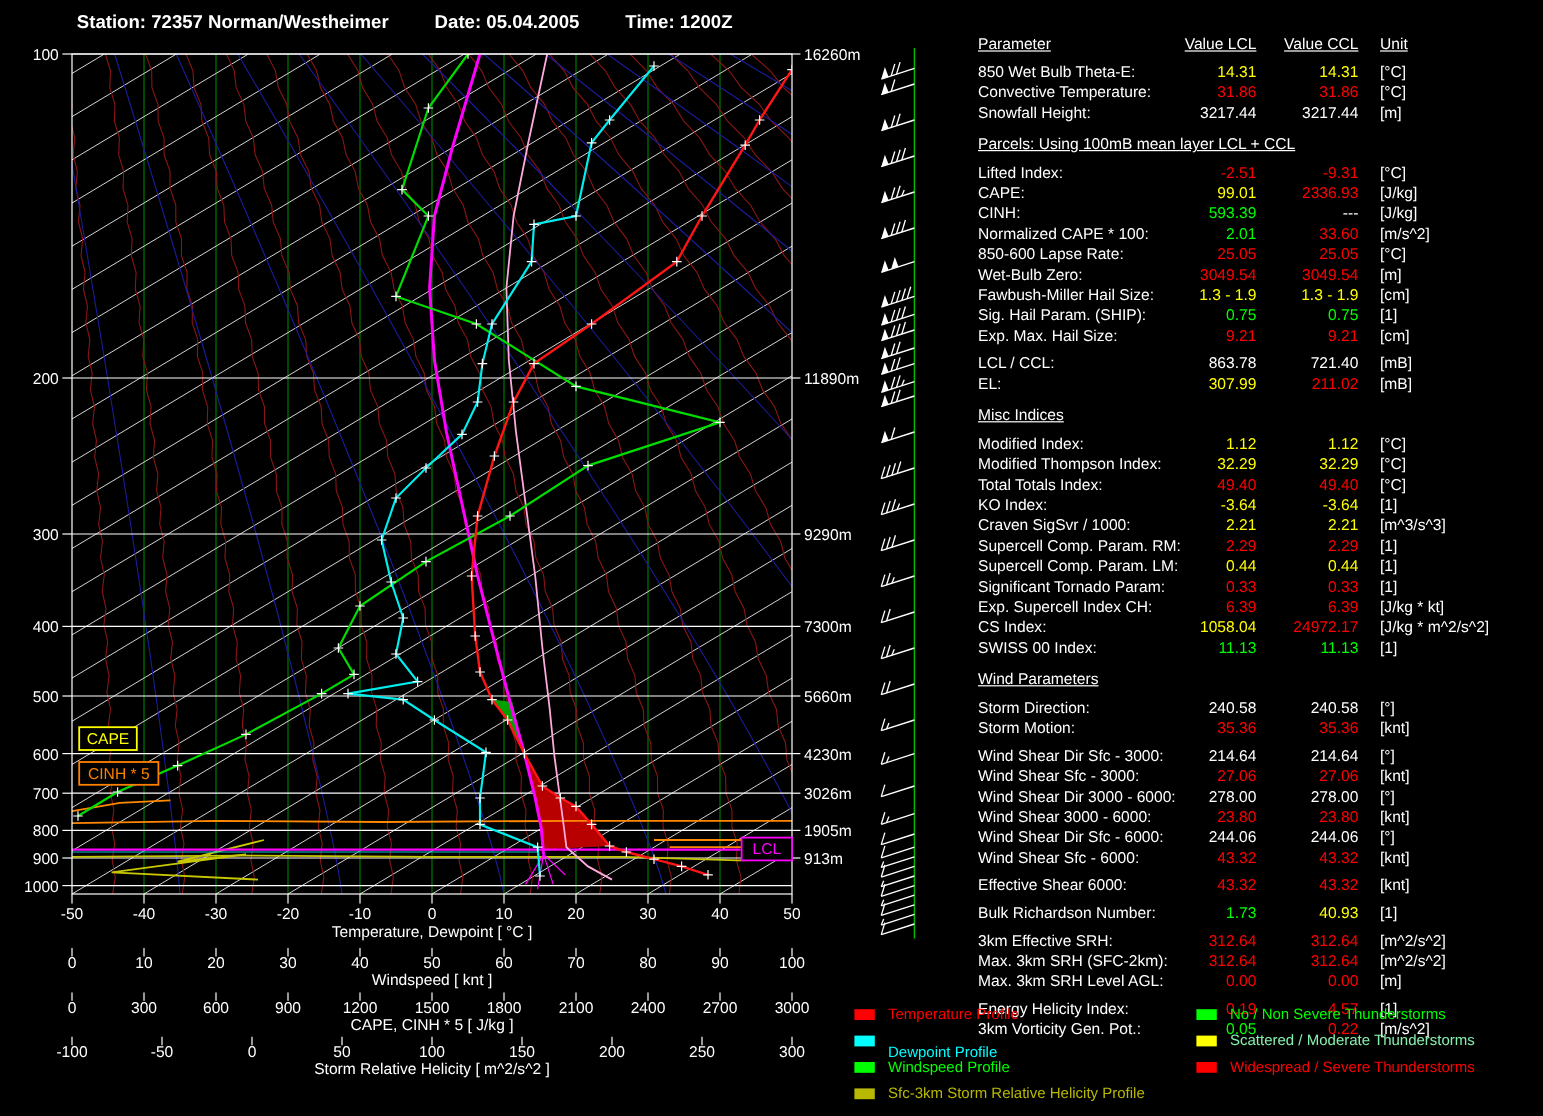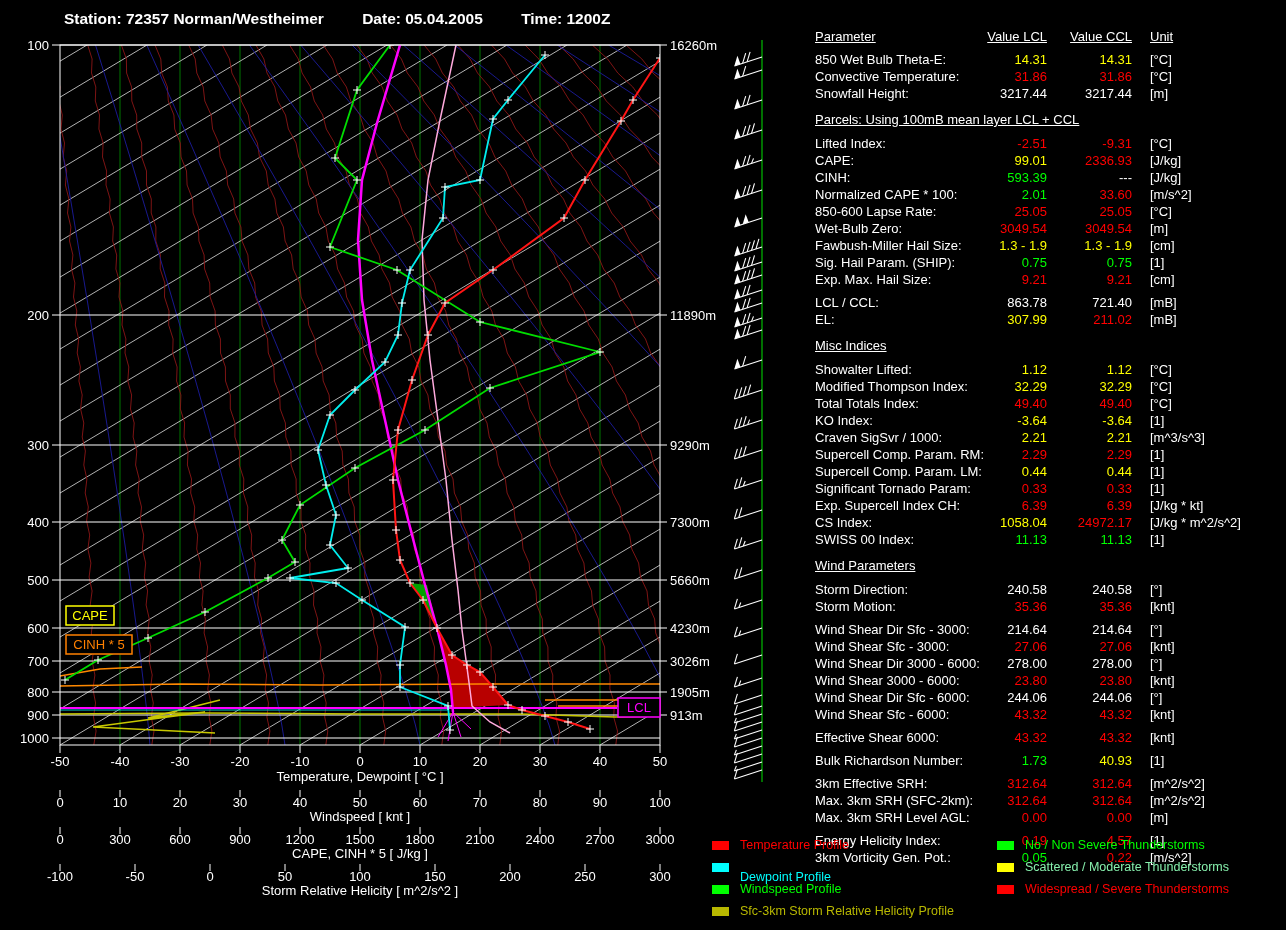--- a/index.html
+++ b/index.html
@@ -587,21 +587,21 @@
         <span class="c4 v-w">[mB]</span>
       </div>
       <div class="trow">
         <span class="c1 v-w">EL:</span>
         <span class="c2 v-y">307.99</span>
         <span class="c3 v-r">211.02</span>
         <span class="c4 v-w">[mB]</span>
       </div>
       <div class="shead">Misc Indices</div>
       <div class="trow">
-        <span class="c1 v-w">Showalter Lifted:</span>
+        <span class="c1 v-w">Modified Index:</span>
         <span class="c2 v-y">1.12</span>
         <span class="c3 v-y">1.12</span>
         <span class="c4 v-w">[°C]</span>
       </div>
       <div class="trow">
         <span class="c1 v-w">Modified Thompson Index:</span>
         <span class="c2 v-y">32.29</span>
         <span class="c3 v-y">32.29</span>
         <span class="c4 v-w">[°C]</span>
       </div>

